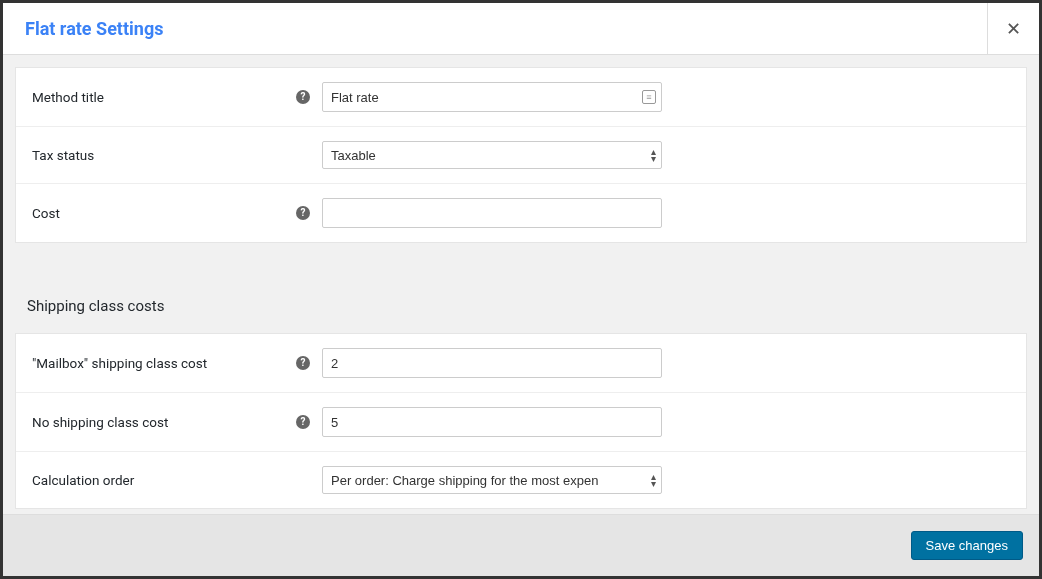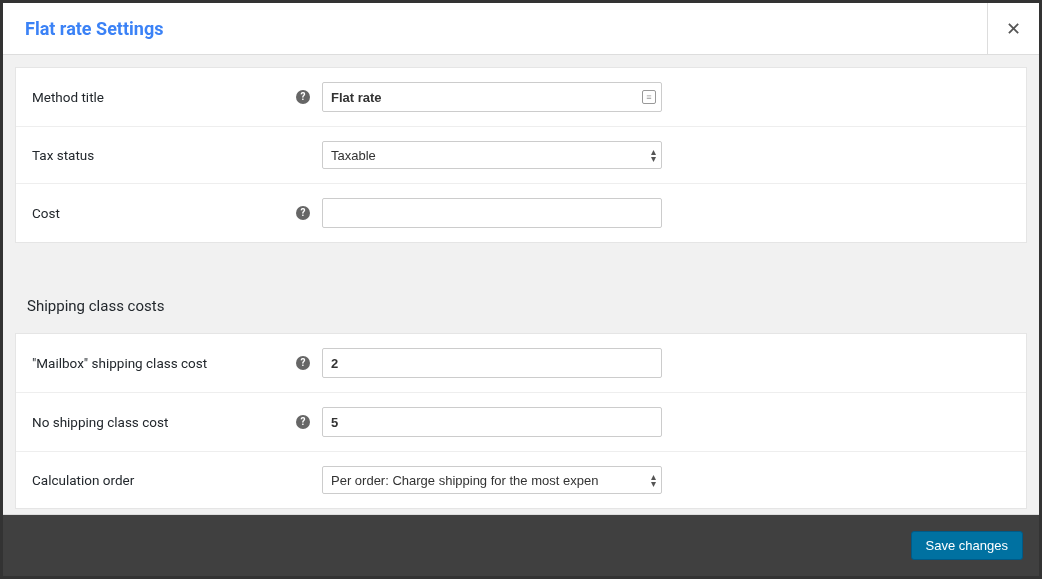--- a/index.html
+++ b/index.html
@@ -96,21 +96,20 @@
   }
   .text-input {
     width: 100%;
     height: 30px;
     padding: 4px 8px;
     border: 1px solid #ccc;
     border-radius: 2px;
     font-size: 13px;
     color: #333;
     background: #fff;
-    font-weight: bold;
   }
   .select-wrapper {
     position: relative;
     width: 100%;
   }
   .select-input {
     width: 100%;
     height: 28px;
     padding: 4px 24px 4px 8px;
     border: 1px solid #ccc;
@@ -152,21 +151,21 @@
   .link {
     color: #0073aa;
     text-decoration: underline;
     cursor: pointer;
   }
   .modal-footer {
     border-top: 1px solid #ddd;
     padding: 16px;
     display: flex;
     justify-content: flex-end;
-    background: #404040;
+    background: #e5e5e5;
   }
   .save-btn {
     background: #0071a1;
     border: 1px solid #005a87;
     color: #fff;
     padding: 6px 14px;
     border-radius: 3px;
     font-size: 13px;
     cursor: pointer;
   }

